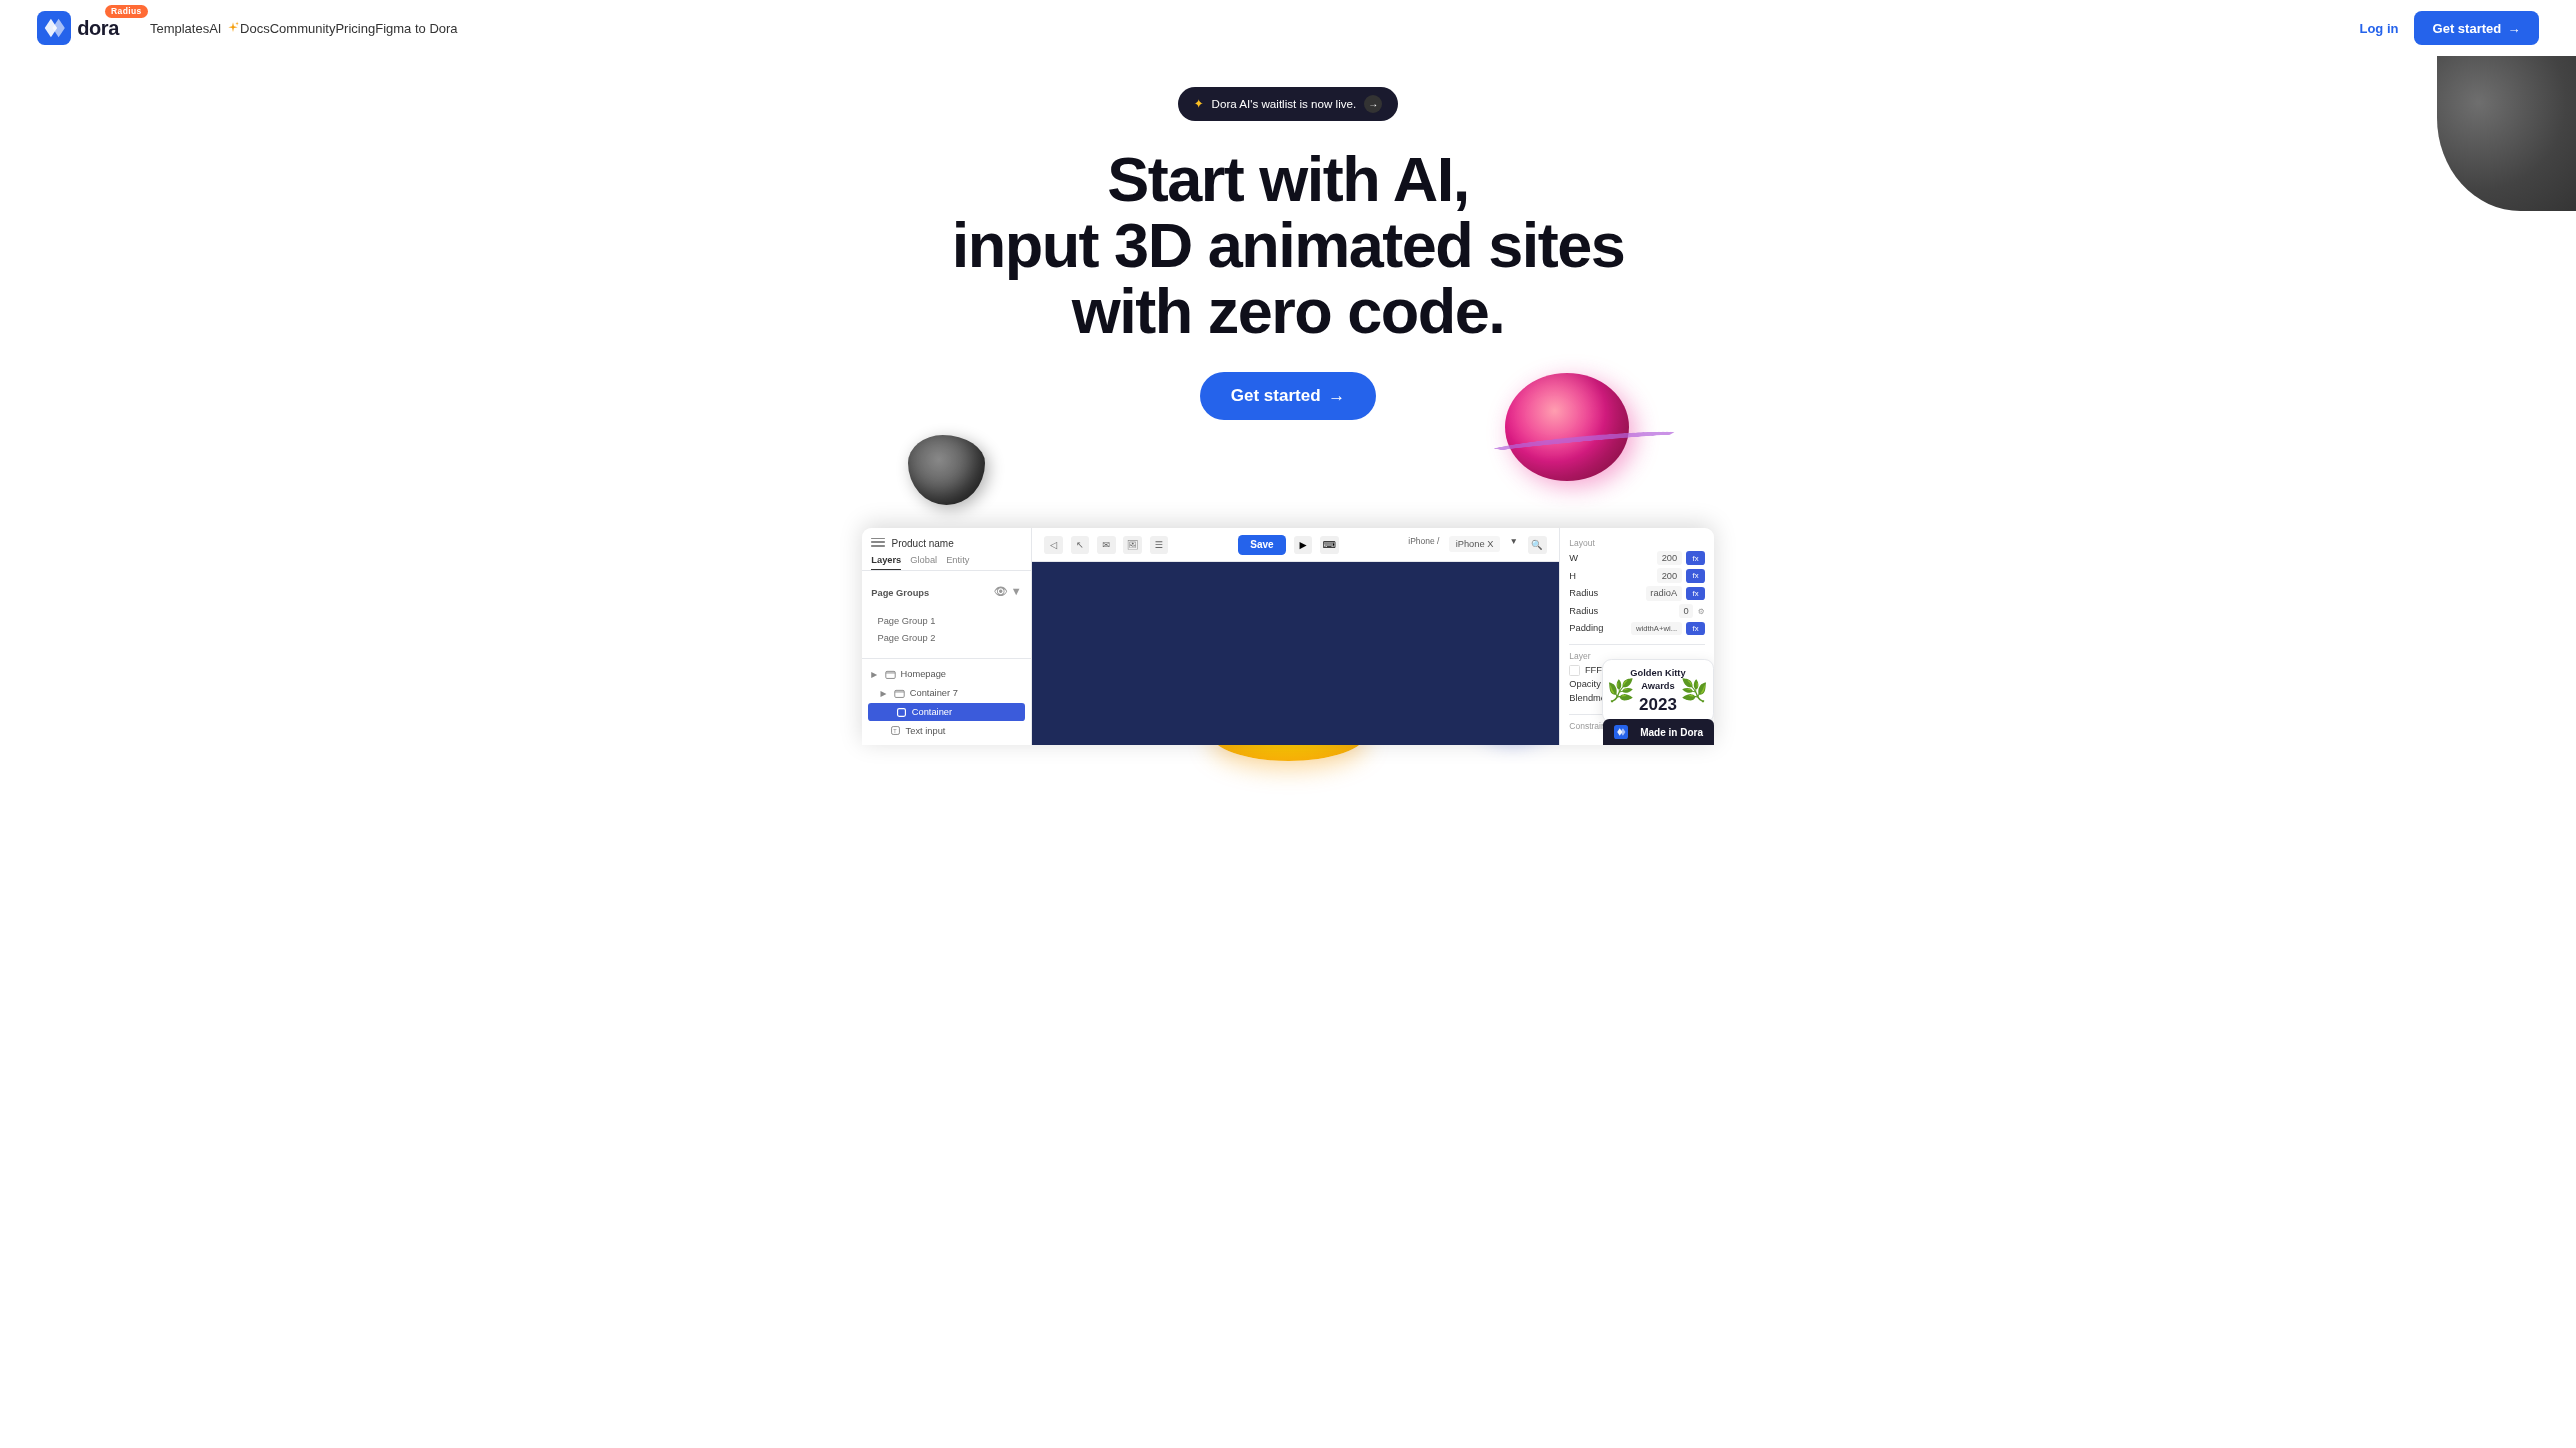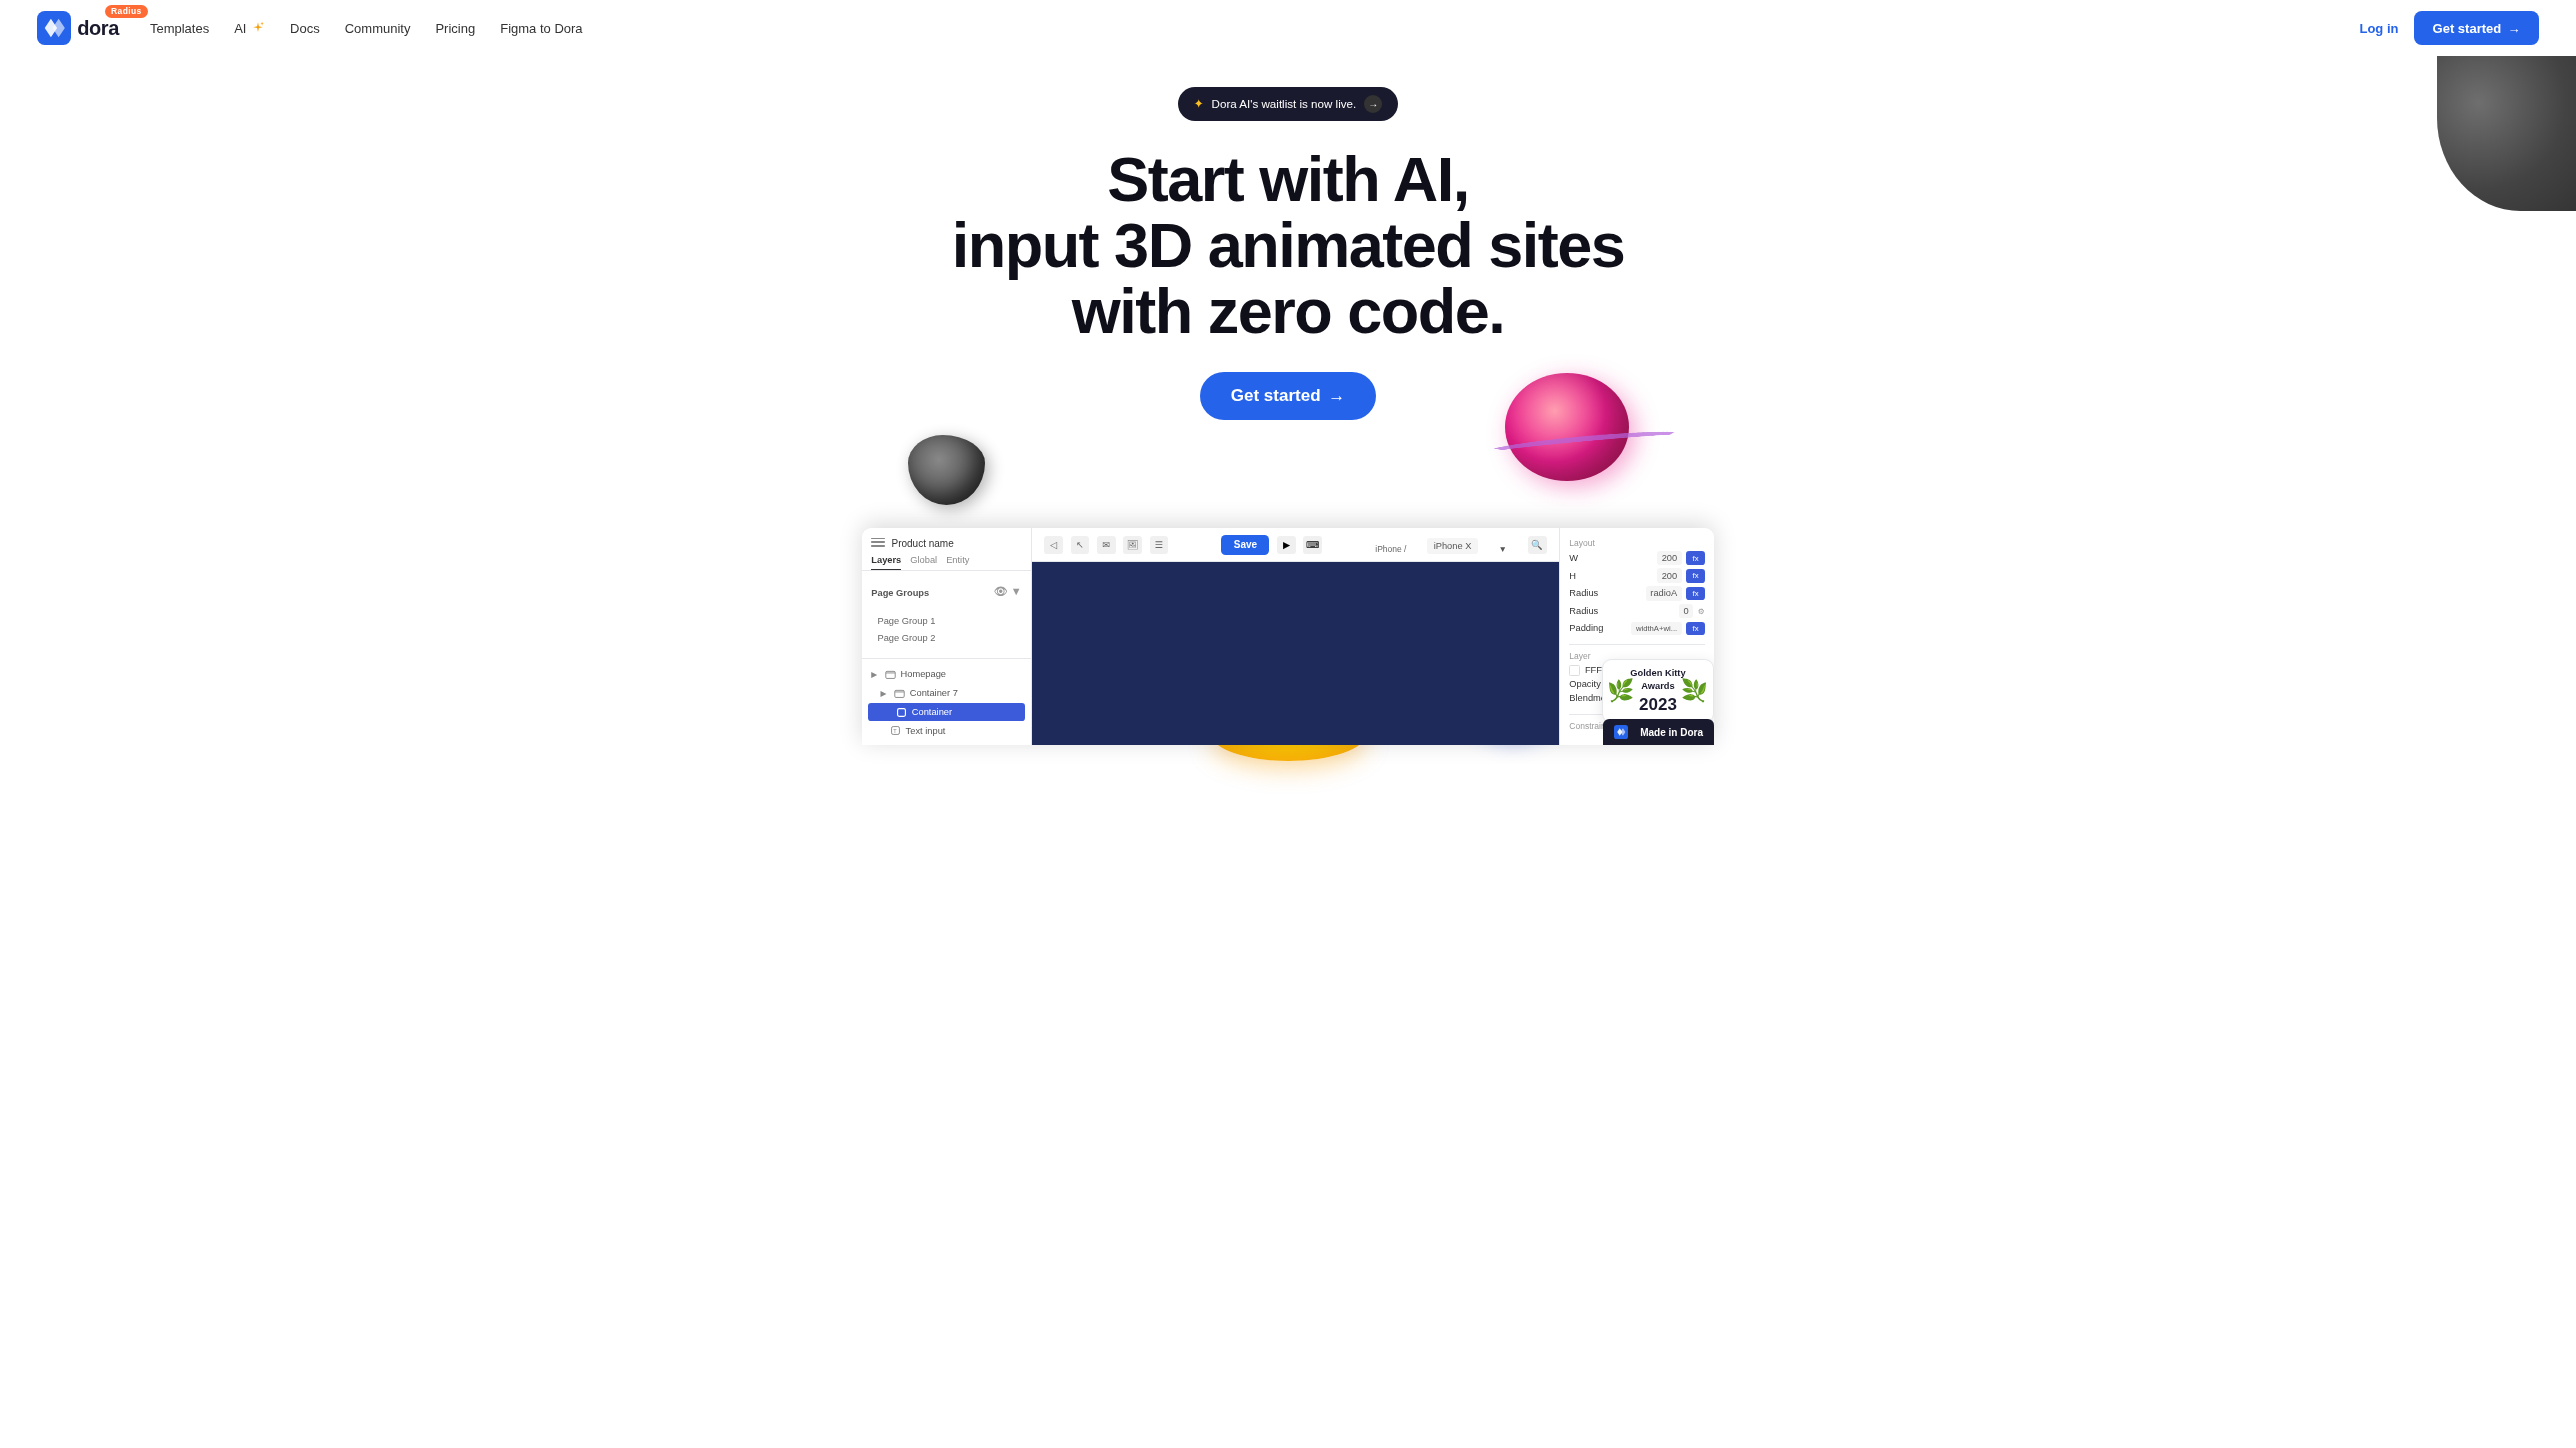--- a/index.html
+++ b/index.html
@@ -51,21 +51,20 @@
       color: #fff;
       font-size: 8.5px;
       font-weight: 700;
       padding: 1.5px 6.2px;
       border-radius: 7.7px;
       letter-spacing: 0.4px;
     }
     .nav-links {
       display: flex;
       align-items: center;
-      gap: 25px;
     }
     .nav-link {
       font-size: 13px;
       color: #333;
       text-decoration: none;
       font-weight: 500;
       cursor: pointer;
     }
     .ai-link {
       display: flex;
@@ -711,21 +710,21 @@
             <div style="width:18.6px;height:18.6px;background:#f0f0f0;border-radius:3.1px;display:flex;align-items:center;justify-content:center;font-size:9.3px;color:#666;cursor:pointer;">↖</div>
             <div style="width:18.6px;height:18.6px;background:#f0f0f0;border-radius:3.1px;display:flex;align-items:center;justify-content:center;font-size:9.3px;color:#666;cursor:pointer;">✉</div>
             <div style="width:18.6px;height:18.6px;background:#f0f0f0;border-radius:3.1px;display:flex;align-items:center;justify-content:center;font-size:9.3px;color:#666;cursor:pointer;">🖼</div>
             <div style="width:18.6px;height:18.6px;background:#f0f0f0;border-radius:3.1px;display:flex;align-items:center;justify-content:center;font-size:9.3px;color:#666;cursor:pointer;">☰</div>
           </div>
           <div style="display:flex;align-items:center;gap:7.7px;">
             <button style="background:#2563eb;color:#fff;font-size:10px;font-weight:600;padding:4.6px 12.4px;border-radius:4.6px;border:none;cursor:pointer;">Save</button>
             <div style="width:18.6px;height:18.6px;background:#f0f0f0;border-radius:3.1px;display:flex;align-items:center;justify-content:center;font-size:9.3px;cursor:pointer;">▶</div>
             <div style="width:18.6px;height:18.6px;background:#f0f0f0;border-radius:3.1px;display:flex;align-items:center;justify-content:center;font-size:9.3px;cursor:pointer;">⌨</div>
           </div>
-          <div style="display:flex;align-items:flex-end;gap:21px;">
+          <div style="display:flex;align-items:flex-start;gap:10px;">
             <span style="font-size:8.5px;color:#666;">iPhone /</span>
             <span style="font-size:9.3px;color:#555;background:#f5f5f5;padding:3.1px 6.2px;border-radius:3.1px;cursor:pointer;">iPhone X</span>
             <span style="font-size:8.5px;color:#555;cursor:pointer;">▼</span>
             <div style="width:18.6px;height:18.6px;background:#f0f0f0;border-radius:3.1px;display:flex;align-items:center;justify-content:center;font-size:9.3px;cursor:pointer;">🔍</div>
           </div>
         </div>
       </div>
 
       <div class="editor-right-panel">
         <div class="right-panel-section">

